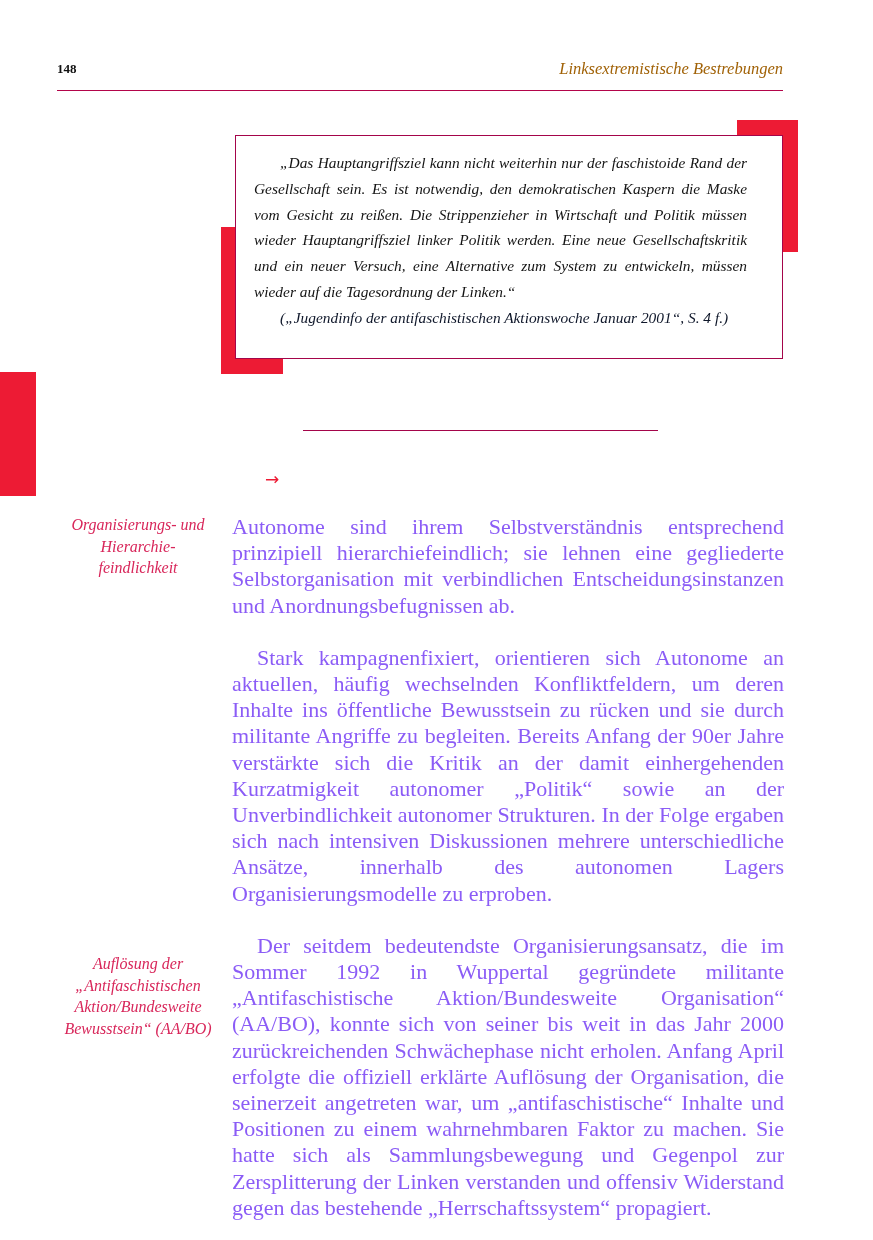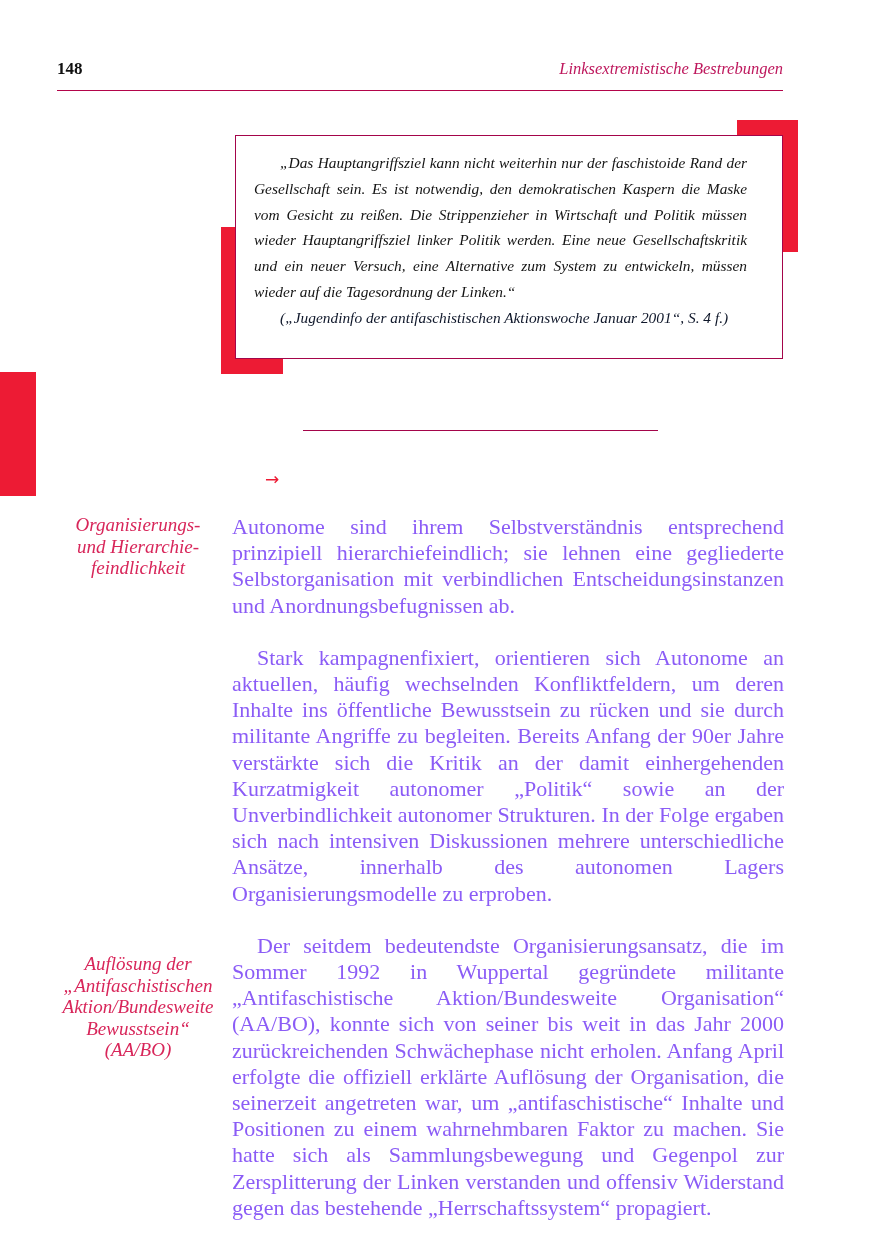--- a/index.html
+++ b/index.html
@@ -29,32 +29,32 @@
     width: 726px;
     height: 32px;
     border-bottom: 1.4px solid #b3054a;
   }
   .header-page-number {
     position: absolute;
     left: 0;
     top: 0;
     font-family: "Liberation Serif", "DejaVu Serif", serif;
     font-weight: bold;
-    font-size: 17px;
+    font-size: 13px;
     line-height: 22px;
     color: #111111;
   }
   .header-title {
     position: absolute;
     right: 0;
     top: 0;
     font-style: italic;
     font-size: 16.5px;
     line-height: 22px;
-    color: #be185d;
+    color: #a16207;
     white-space: nowrap;
     text-align: right;
   }
 
   
   .edge-tab {
     position: absolute;
     left: 0;
     top: 372px;
     width: 36px;
@@ -185,21 +185,21 @@
     text-indent: 25px;
   }
 
   
   .margin-note {
     position: absolute;
     width: 152px;
     left: 62px;
     text-align: center;
     font-style: italic;
-    font-size: 19px;
+    font-size: 16px;
     line-height: 21.5px;
     color: #d8265a;
   }
   .margin-note-1 { top: 514px; }
   .margin-note-2 { top: 953px; }
 </style>
 </head>
 <body>
 
 <div class="page">

